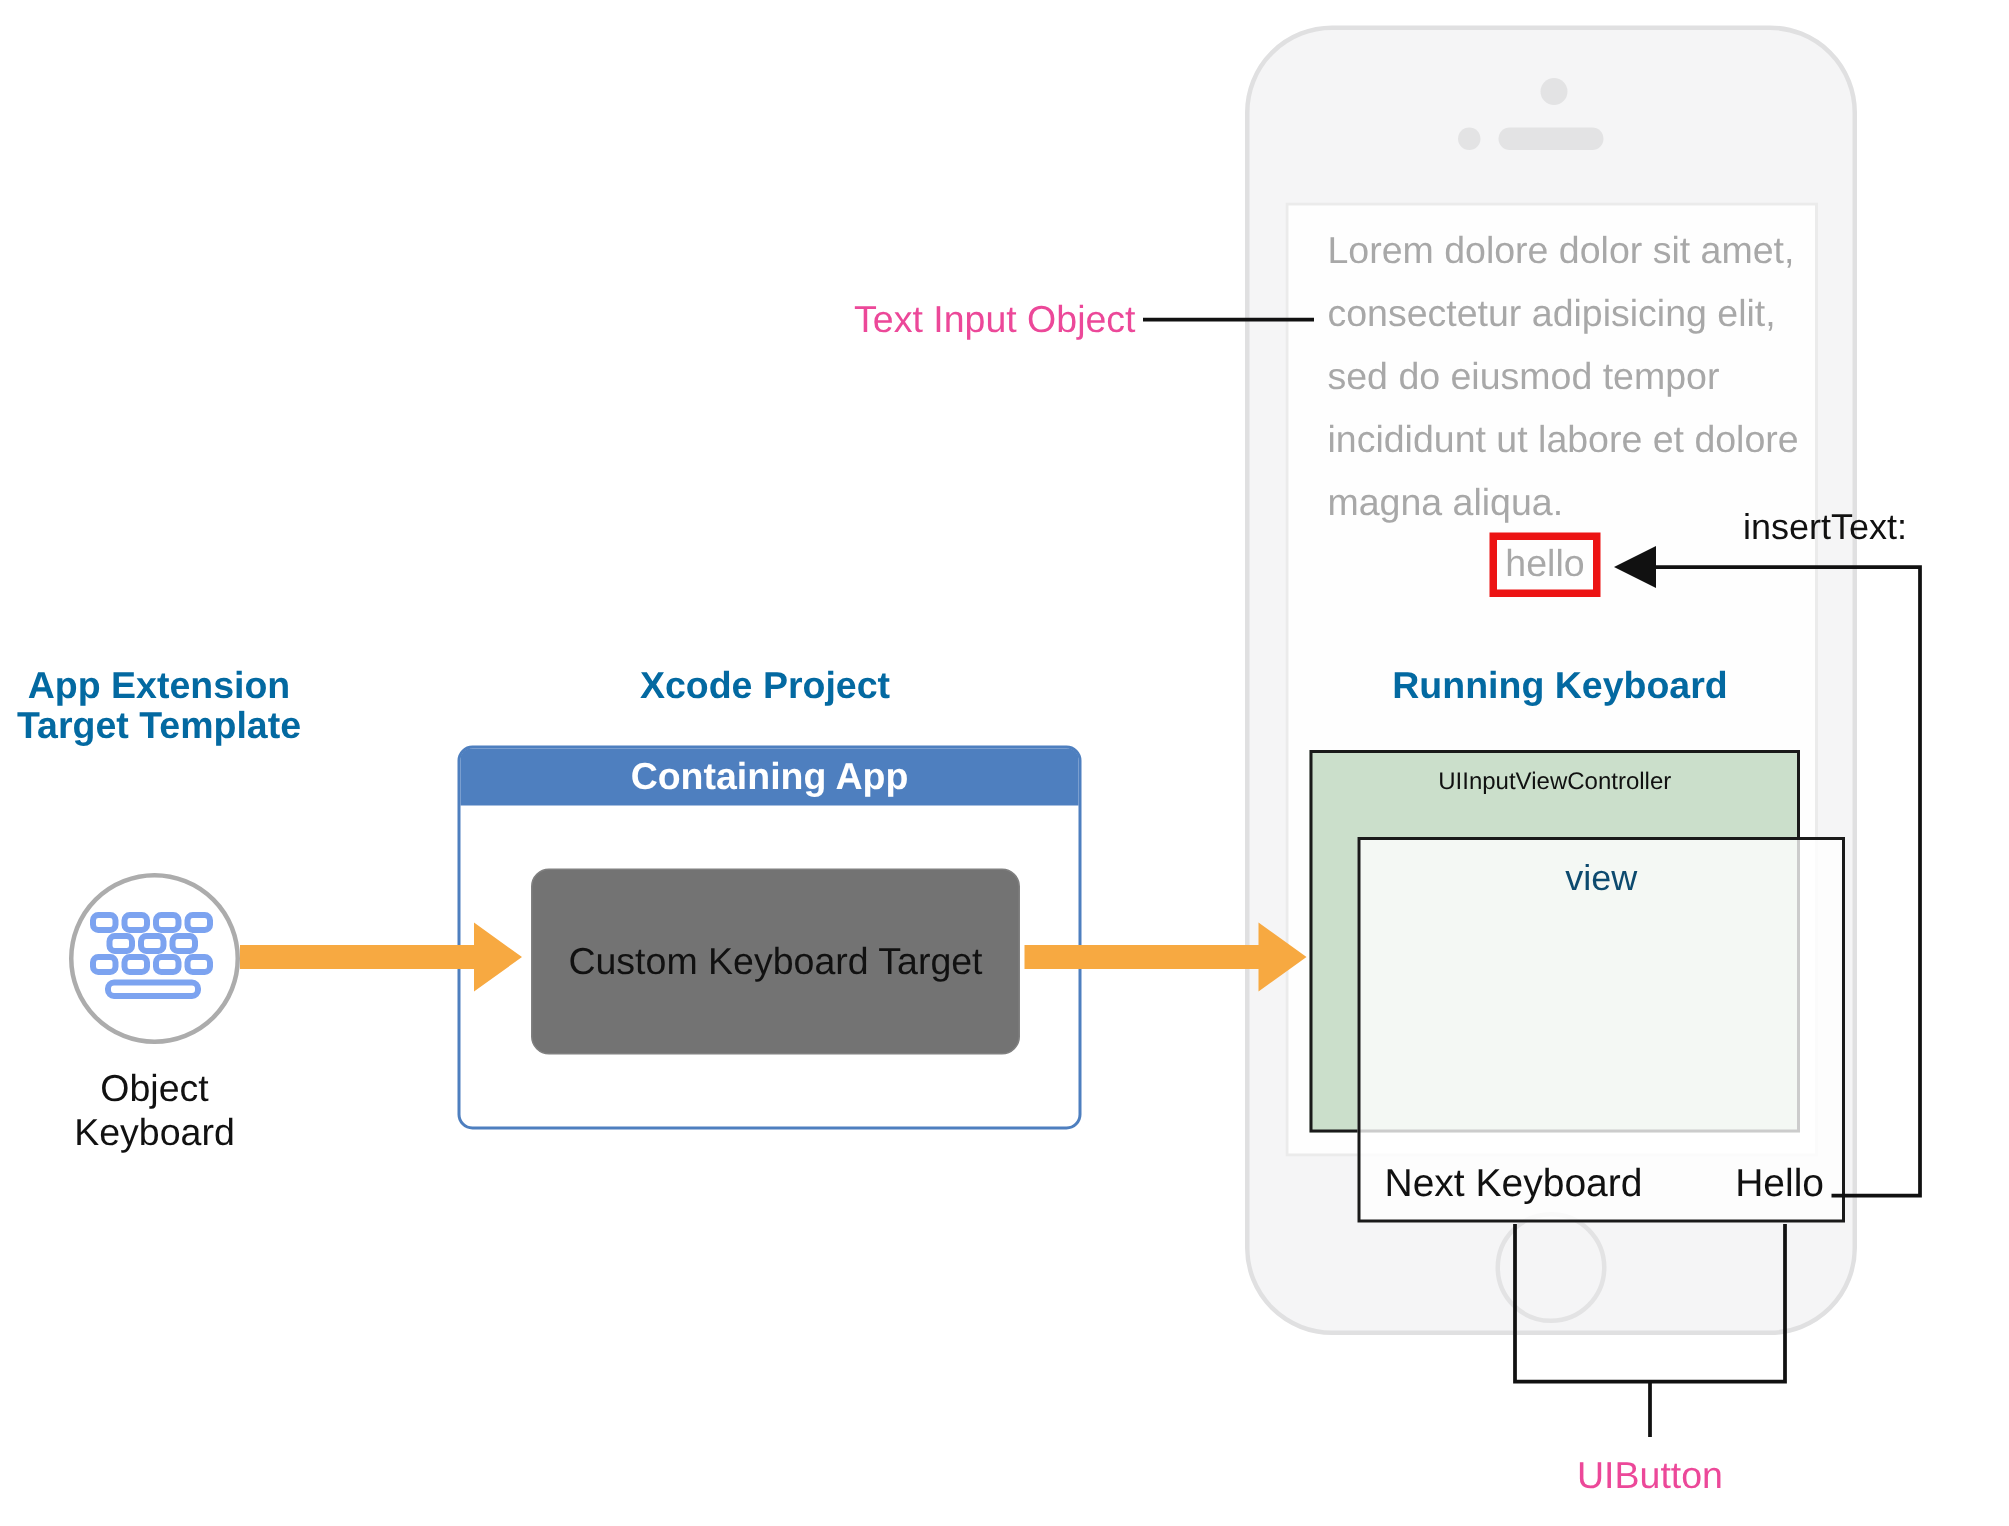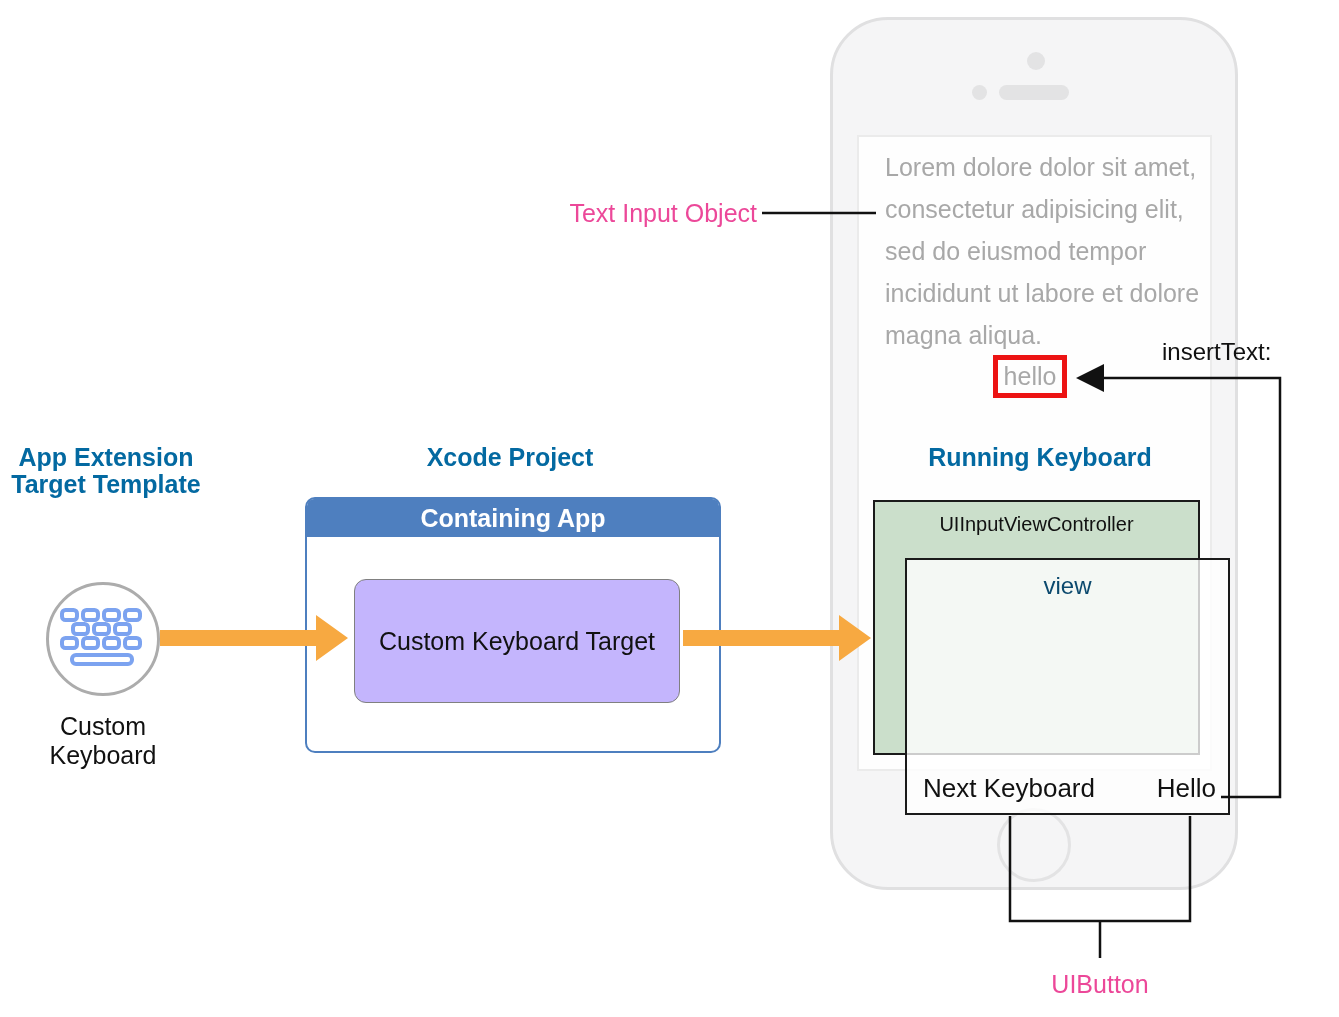--- a/index.html
+++ b/index.html
@@ -72,34 +72,34 @@
     box-sizing:border-box;
   }
   .containing-app-header{
     position:absolute;left:0;top:0;right:0;height:38px;
     background:#4E7FBF;border-radius:7px 7px 0 0;
     color:#ffffff;font-size:25px;font-weight:bold;
     text-align:center;line-height:38px;
   }
   .target-box{
     left:354px;top:579px;width:326px;height:124px;
-    background:#c4b5fd;border:1.5px solid #808080;border-radius:12px;
+    background:#737373;border:1.5px solid #808080;border-radius:12px;
     box-sizing:border-box;display:flex;align-items:center;justify-content:center;
     font-size:25px;color:#111;
   }
 
   
   .mono{font-family:Liberation Sans, sans-serif;}
   .controller-box{
     left:873px;top:500px;width:327px;height:255px;
     background:#CBDFCB;border:2px solid #1A1A1A;box-sizing:border-box;
   }
   .controller-label{
     position:absolute;left:0;right:0;top:11px;text-align:center;
-    font-size:20px;color:#111;
+    font-size:16px;color:#111;
   }
   .view-box{
     left:905px;top:558px;width:325px;height:257px;
     background:rgba(255,255,255,0.78);border:2px solid #1A1A1A;box-sizing:border-box;
   }
   .view-label{
     position:absolute;left:0;right:0;top:12px;text-align:center;
     font-size:24px;color:#0c4a6e;
   }
   .kb-btn{
@@ -164,21 +164,21 @@
         <rect x="58" y="16" width="15" height="10" rx="3.5"></rect>
         <rect x="5" y="30" width="15" height="10" rx="3.5"></rect>
         <rect x="26" y="30" width="15" height="10" rx="3.5"></rect>
         <rect x="47" y="30" width="15" height="10" rx="3.5"></rect>
         <rect x="68" y="30" width="15" height="10" rx="3.5"></rect>
         <rect x="15" y="47" width="60" height="9" rx="4"></rect>
       </g>
     </svg>
   </div>
   <div class="abs kb-caption">
-    <div>Custom</div>
+    <div>Object</div>
     <div>Keyboard</div>
   </div>
 
   <div class="abs containing-app">
     <div class="containing-app-header">Containing App</div>
   </div>
   <div class="abs target-box">
     <span>Custom Keyboard Target</span>
   </div>
 

